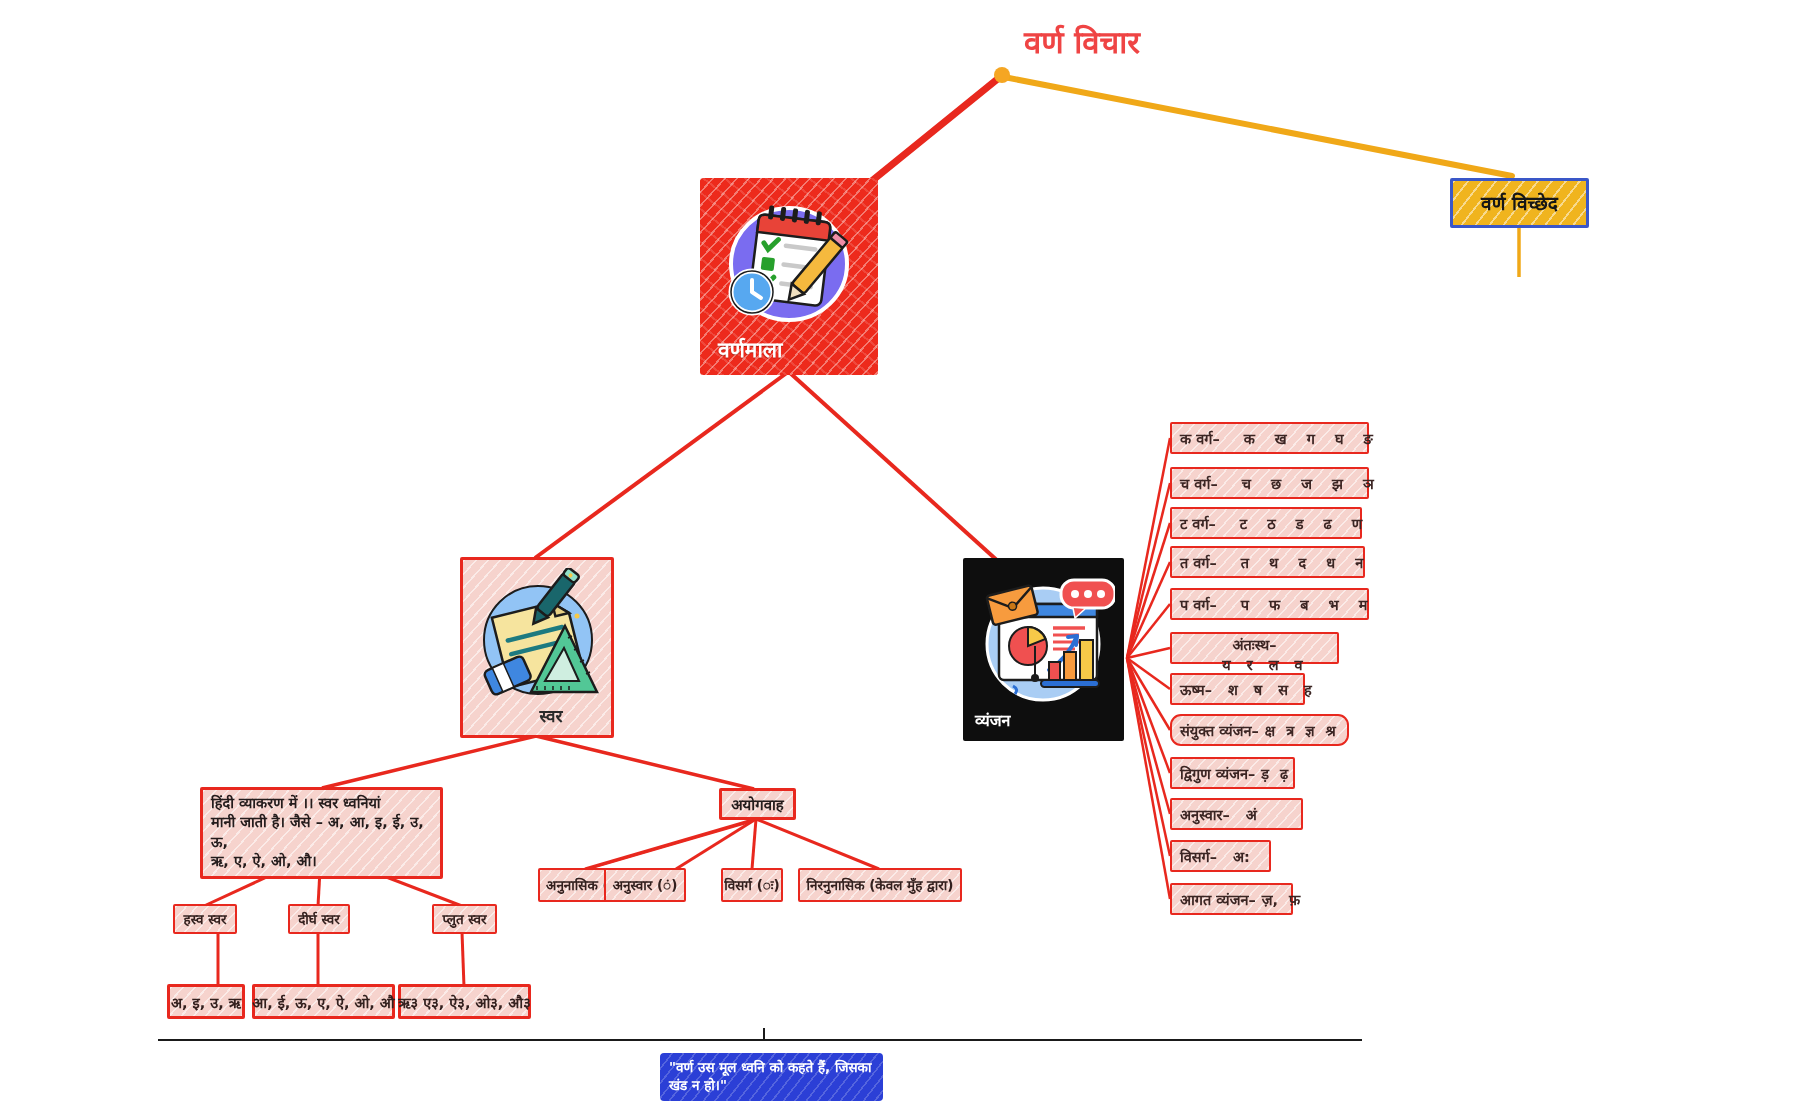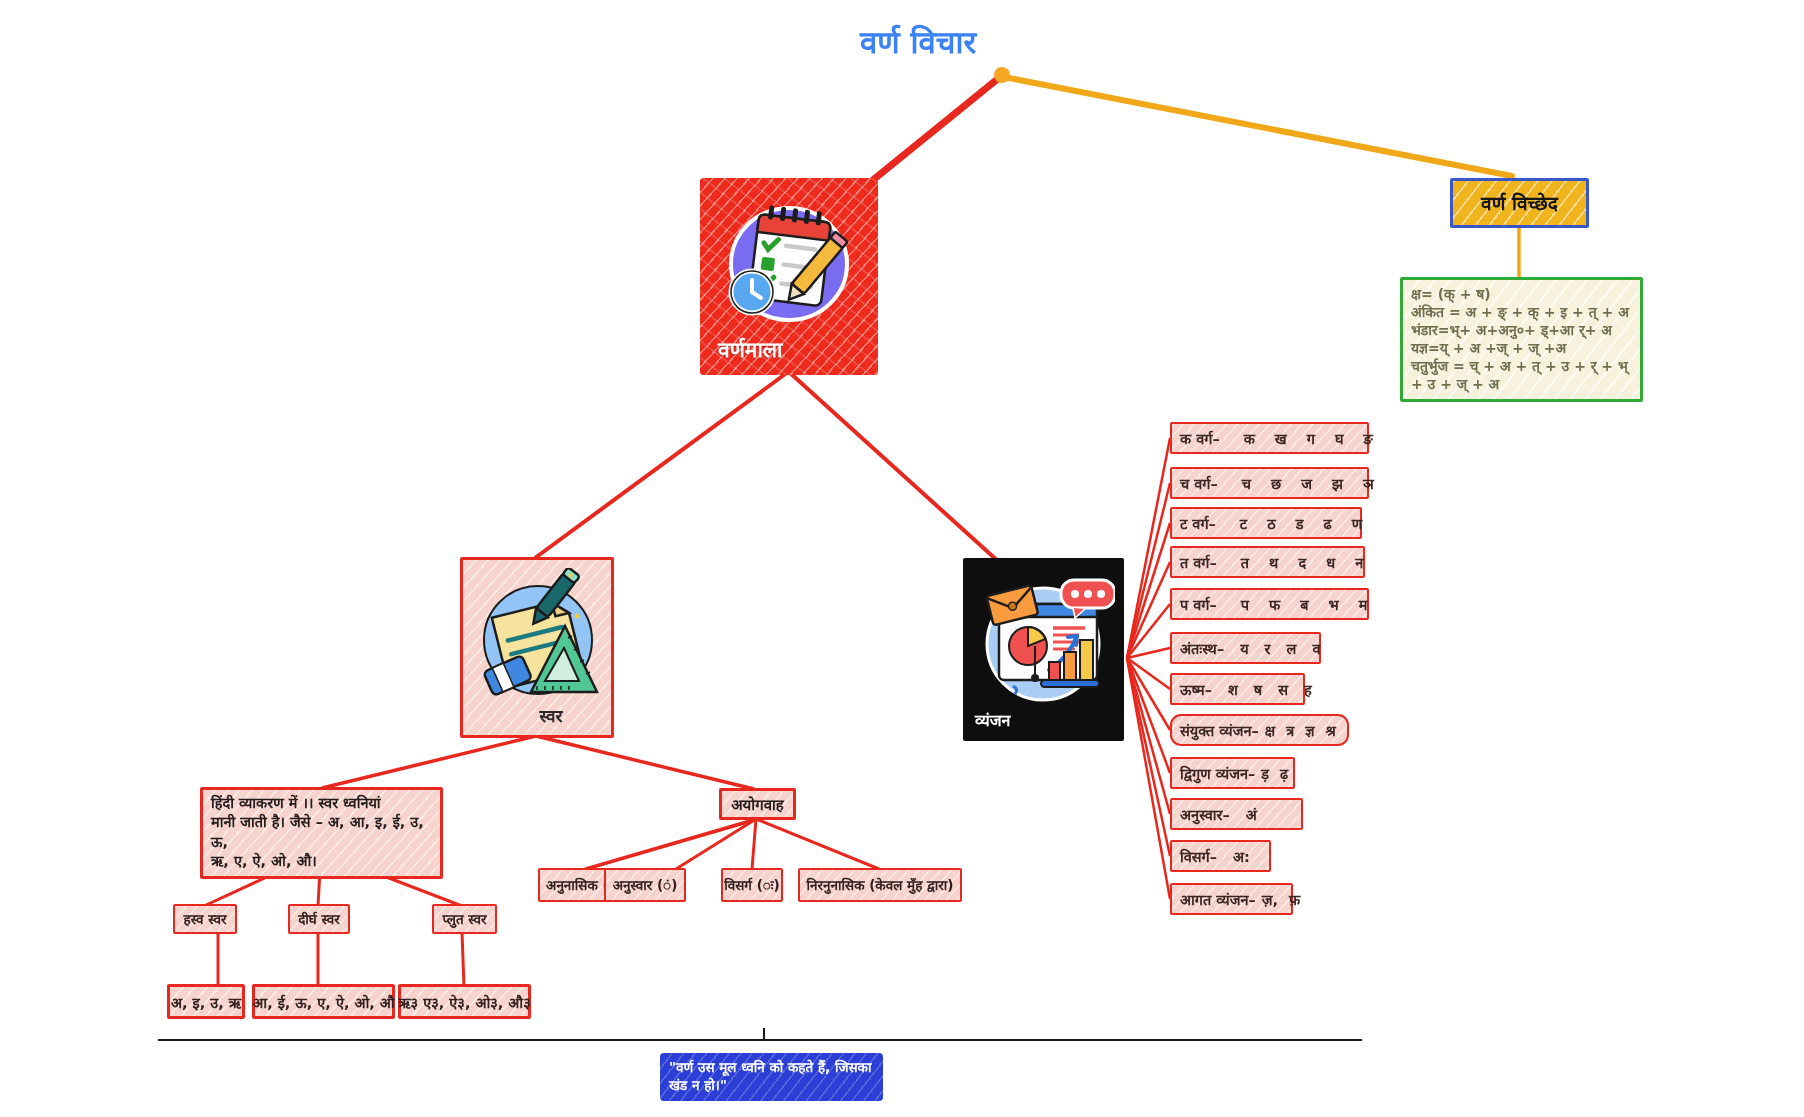--- a/index.html
+++ b/index.html
@@ -36,22 +36,22 @@
     border:3px solid #2faa35;border-radius:2px;
   }
   .fill-blue{
     background-color:#2b3fd6;
     background-image:repeating-linear-gradient(128deg,rgba(255,255,255,.2) 0 1.6px,transparent 1.6px 9px);
     border-radius:4px;
   }
   .fill-black{background:#0e0e0e;border-radius:2px;}
 
   .page-title{
-    left:860px;top:20px;width:280px;text-align:left;
-    font-size:31px;font-weight:bold;color:#3b82f6;
+    left:860px;top:20px;width:280px;text-align:right;
+    font-size:31px;font-weight:bold;color:#ef4444;
   }
 
   .varnamala-box{left:700px;top:178px;width:178px;height:197px;}
   .varnamala-label{position:absolute;left:18px;bottom:12px;color:#ffffff;font-size:21px;font-weight:bold;text-shadow:0 1px 0 rgba(0,0,0,.25);}
   .varnamala-art{position:absolute;left:16px;top:10px;}
 
   .vichchhed-box{left:1450px;top:178px;width:139px;height:50px;display:flex;align-items:center;justify-content:center;}
   .vichchhed-label{font-size:19px;font-weight:bold;color:#161616;}
 
   .greenbox{left:1400px;top:277px;width:243px;min-height:113px;padding:6px 8px;color:#6f6f4f;font-size:14px;font-weight:600;line-height:1.28;}
@@ -87,21 +87,21 @@
   .vgroup{left:1170px;height:32px;display:flex;align-items:center;padding:0 8px;font-size:14.5px;font-weight:600;color:#3b2523;white-space:nowrap;}
   .vgroup .gname{flex:none;}
   .g-wide .gletters{margin-left:24px;word-spacing:15px;}
   .g-mid  .gletters{margin-left:16px;word-spacing:11px;}
   .g-tight .gletters{margin-left:6px;word-spacing:6px;}
   .vg0{top:422px;width:199px;}
   .vg1{top:467px;width:199px;}
   .vg2{top:507px;width:192px;}
   .vg3{top:546px;width:195px;}
   .vg4{top:588px;width:199px;}
-  .vg5{top:632px;width:151px;}
+  .vg5{top:632px;width:169px;flex-direction:column;}
   .vg6{top:673px;width:135px;}
   .vg7{top:714px;width:179px;border-radius:11px;}
   .vg8{top:757px;width:125px;text-align:center;}
   .vg9{top:798px;width:133px;}
   .vg10{top:840px;width:101px;}
   .vg11{top:883px;width:123px;}
 
   .quote-box{left:660px;top:1053px;width:223px;min-height:48px;padding:5px 9px;color:#ffffff;font-size:13.5px;font-weight:bold;line-height:1.35;}
 </style>
 </head>
@@ -186,27 +186,20 @@
       <circle cx="36" cy="104" r="21" fill="none" stroke="#1c1c1c" stroke-width="1.5"></circle>
       <path d="M36 104 L36 92 M36 104 L45 110" stroke="#ffffff" stroke-width="4" stroke-linecap="round"></path>
     </svg>
     <div class="varnamala-label">वर्णमाला</div>
   </div>
 
   <div class="node fill-gold vichchhed-box">
     <span class="vichchhed-label">वर्ण विच्छेद</span>
   </div>
 
-  <div class="node fill-cream greenbox">
-    <div> क्ष= (क् + ष)</div>
-    <div>अंकित = अ + ङ् + क् + इ + त् + अ</div>
-    <div>भंडार=भ्+ अ+अनु०+ ड्+आ र्+ अ</div>
-    <div>यज्ञ=य् + अ +ज् + ज् +अ</div>
-    <div>चतुर्भुज = च् + अ + त् + उ + र् + भ् + उ + ज् + अ</div>
-  </div>
 
   <div class="node fill-pink swar-box">
     <svg class="swar-art" width="130" height="138" viewBox="0 0 130 138">
       <circle cx="65" cy="72" r="54" fill="#92c4f5" stroke="#1c1c1c" stroke-width="2"></circle>
       <circle cx="104" cy="48" r="2.5" fill="#f7c948"></circle>
         <circle cx="22" cy="100" r="2.5" fill="#f7c948"></circle>
       <circle cx="108" cy="96" r="2.5" fill="#f7c948"></circle>
         <circle cx="36" cy="118" r="2.5" fill="#f7c948"></circle>
       <g transform="rotate(-14 62 74)">
         <path d="M26 40 h62 l14 14 v58 h-76 Z" fill="#f6e49e" stroke="#1c1c1c" stroke-width="2.5"></path>

